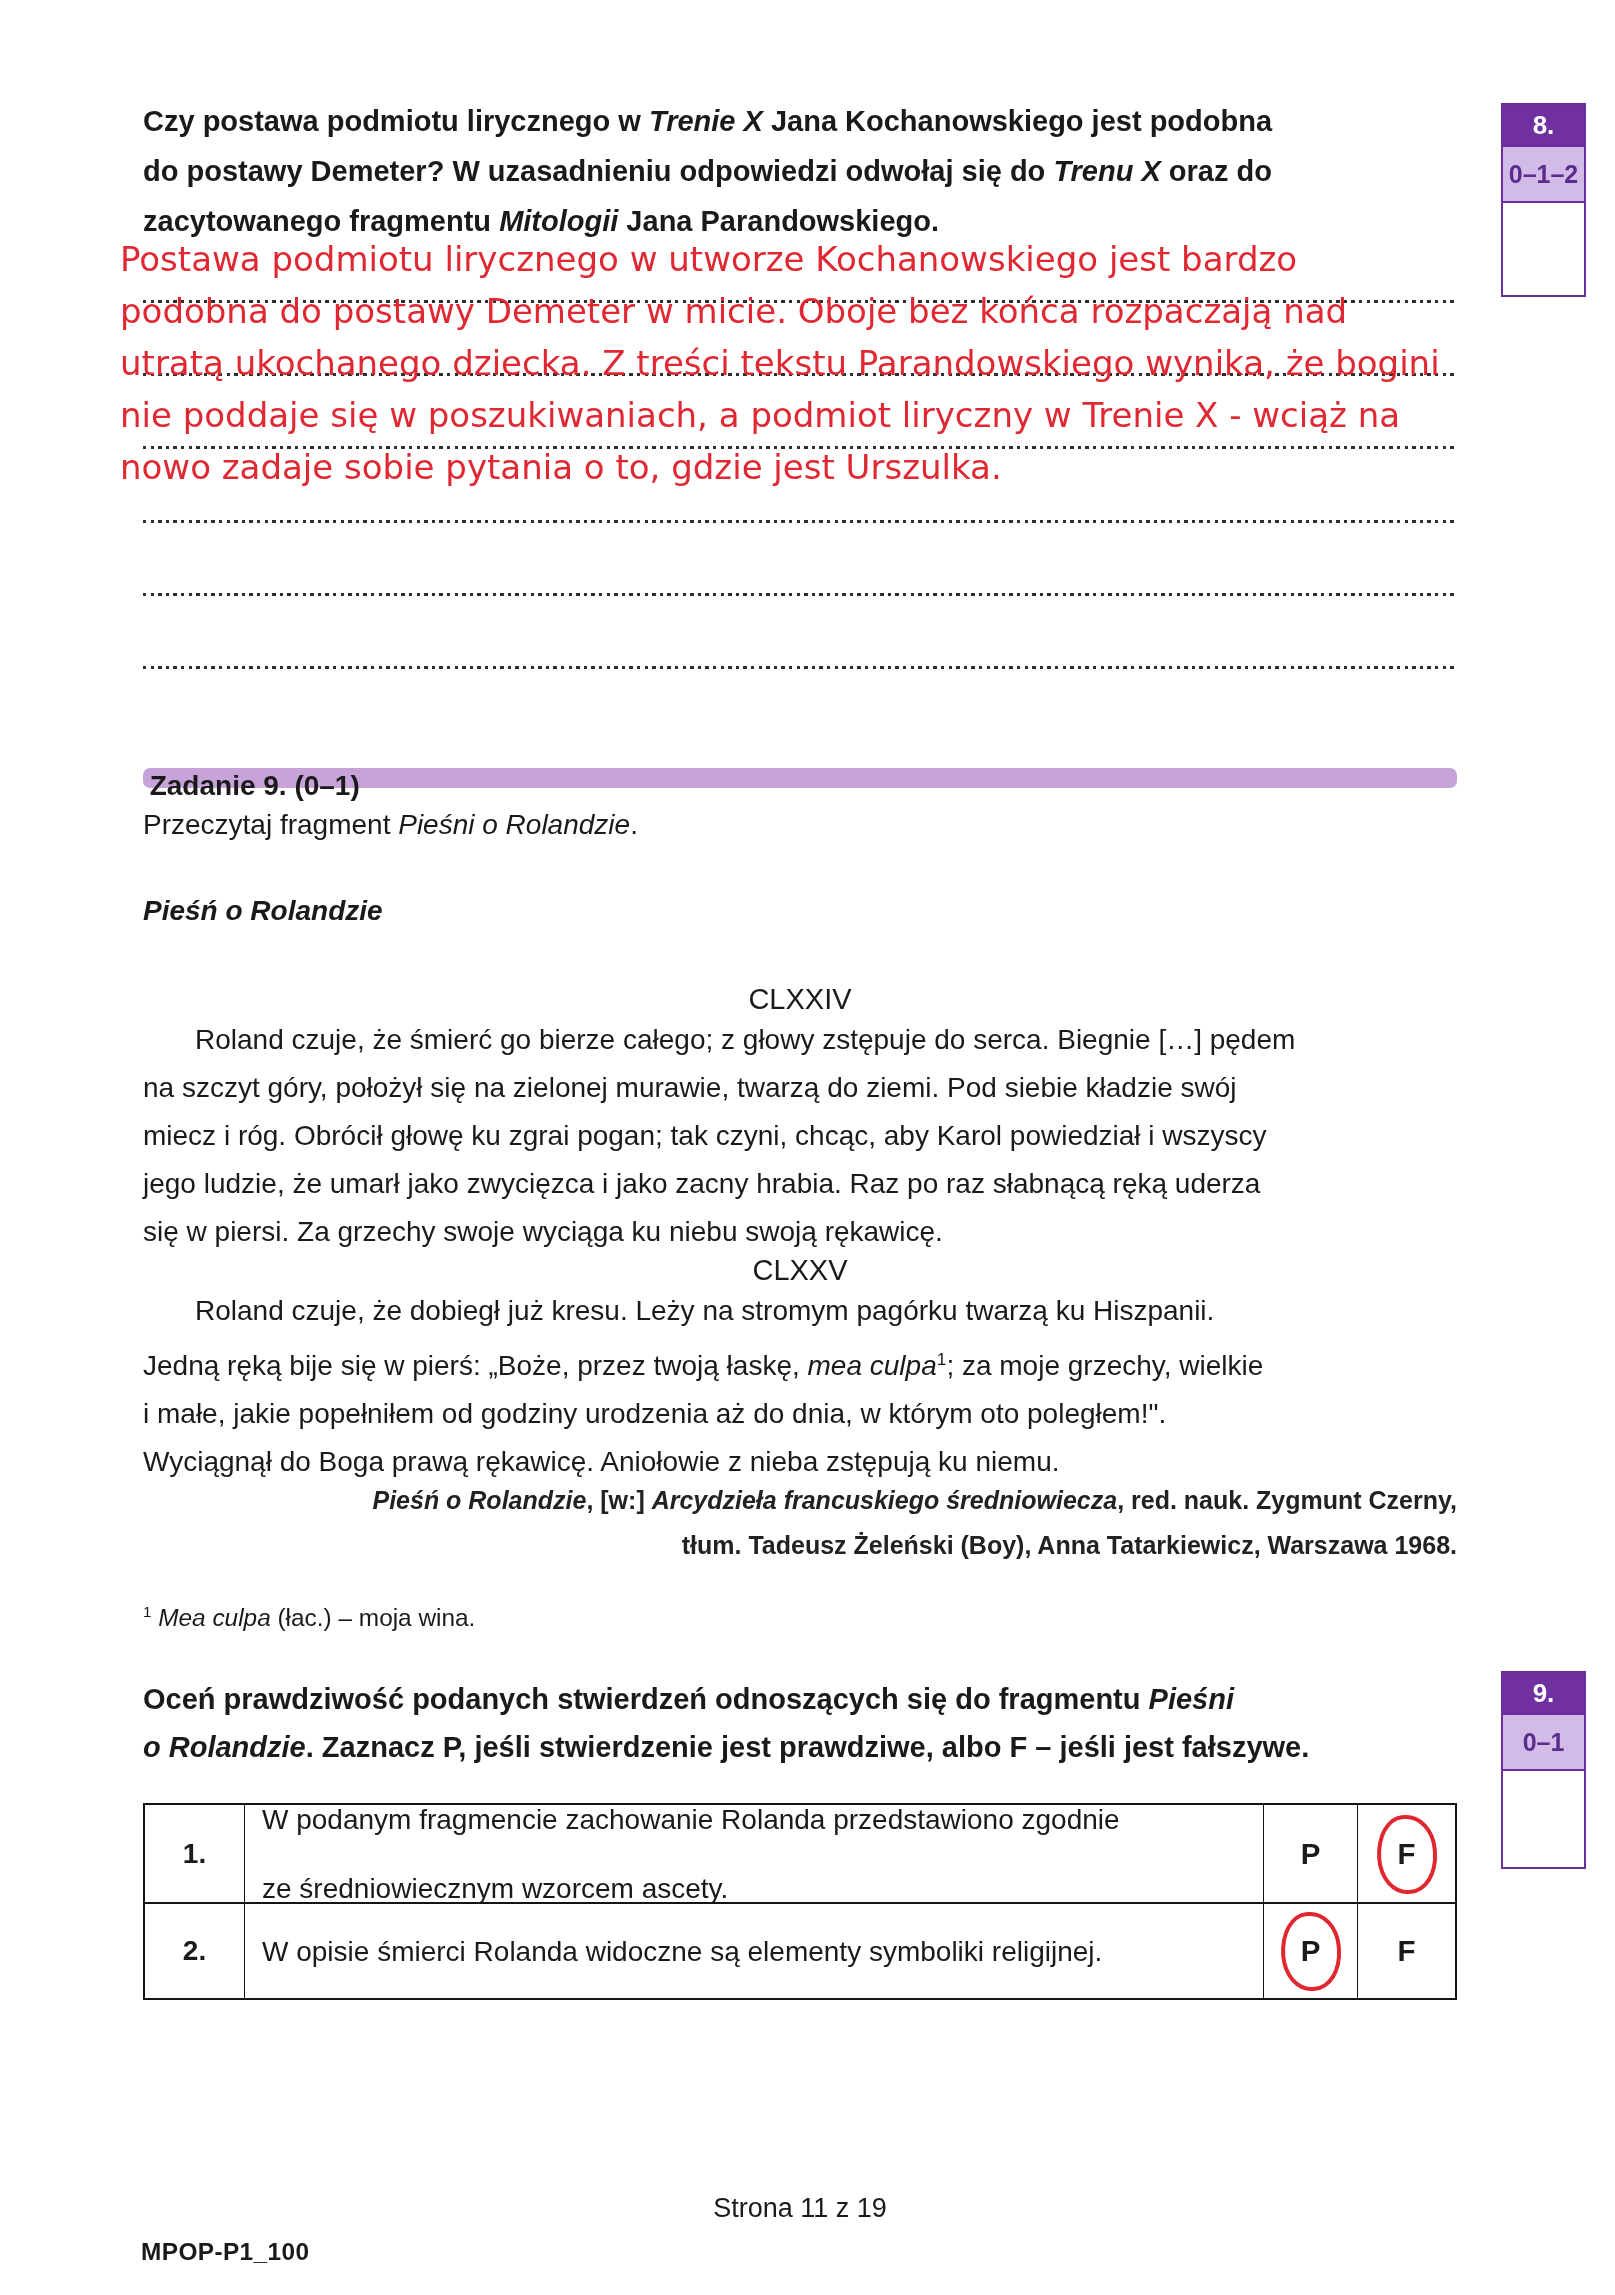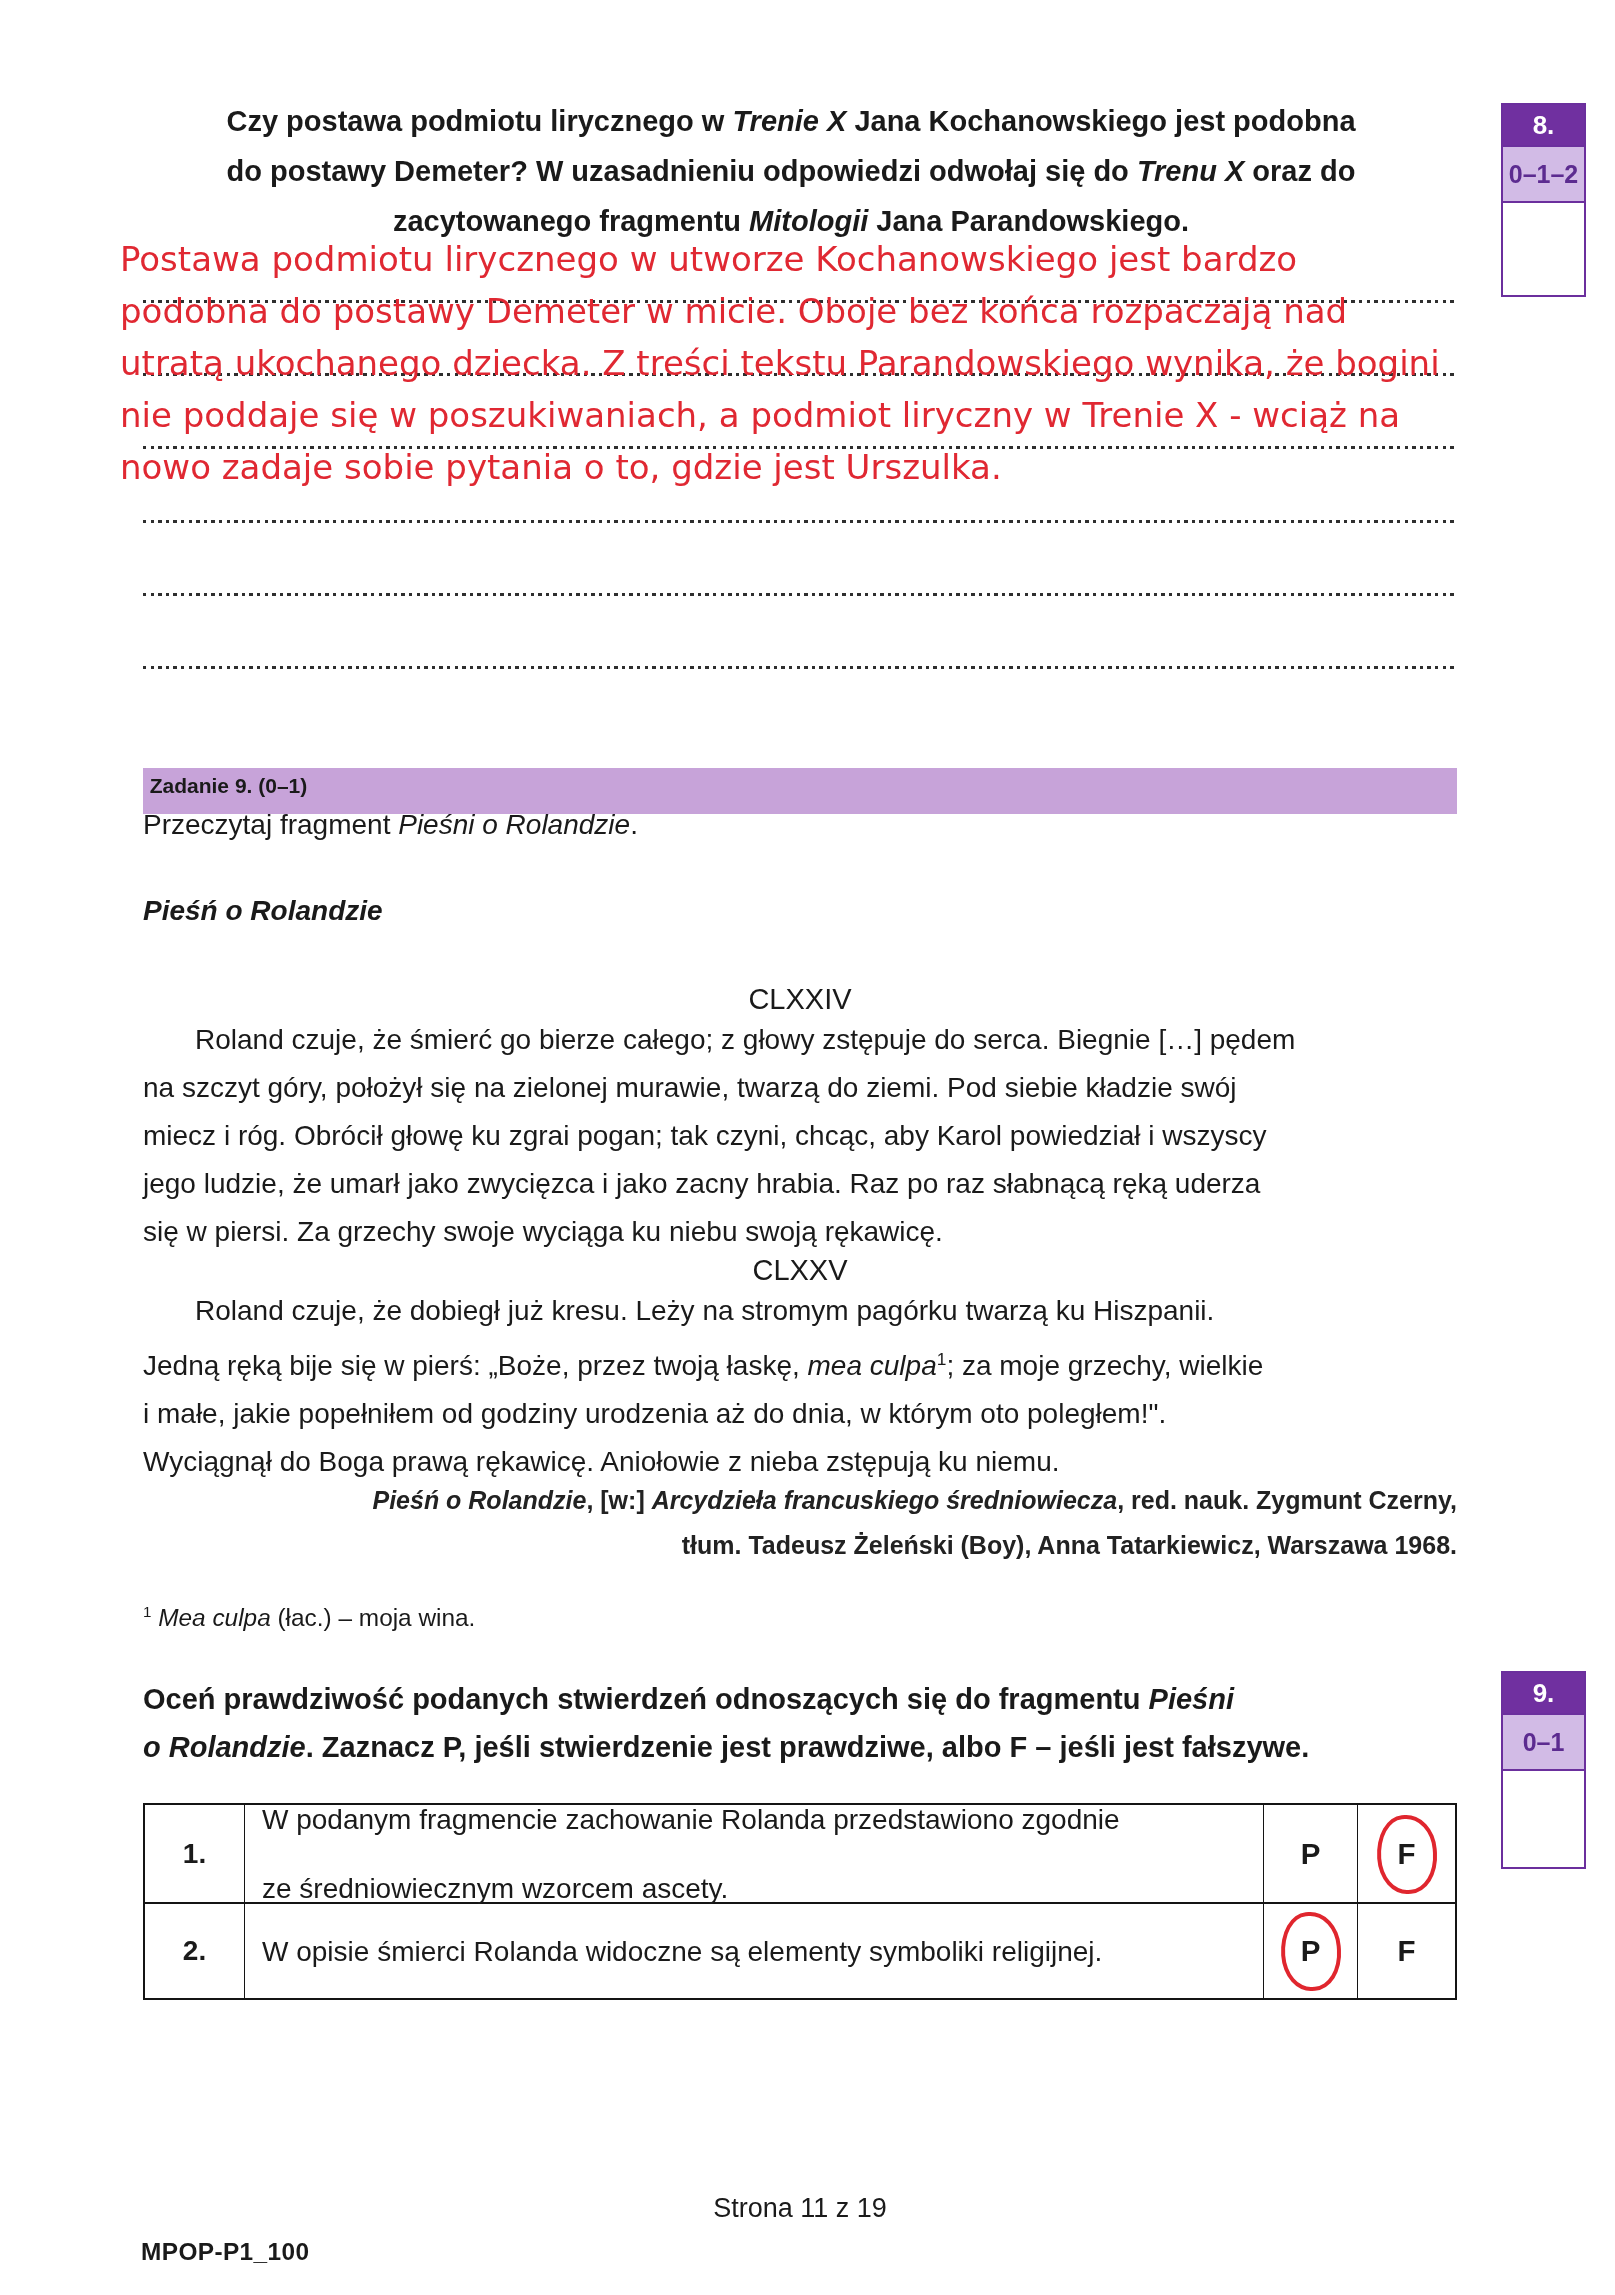--- a/index.html
+++ b/index.html
@@ -2,21 +2,21 @@
 <html style="font-size:13.5px"><head>
 <meta charset="utf-8">
 <style>
   html,body{margin:0;padding:0;background:#e8e8e8;}
   .page{position:relative;width:1616px;height:2295px;background:#ffffff;
         font-family:"Liberation Sans",sans-serif;color:#1a1a1a;overflow:hidden;margin:0 auto;}
   .abs{position:absolute;}
   .nowrap{white-space:nowrap;}
 
   
-  .q8{left:143px;top:96px;width:1296px;font-size:29px;line-height:50px;font-weight:bold;text-align:center;}
+  .q8{left:143px;top:96px;width:1296px;font-size:29px;line-height:50px;font-weight:bold;}
   .q8 .ln{white-space:nowrap;}
 
   
   .answer{left:120px;top:233px;width:1397px;font-family:"DejaVu Sans",sans-serif;
           font-size:34px;line-height:52px;color:#e02832;}
   .answer .ln{white-space:nowrap;}
 
   
   .dotline{left:143px;width:1314px;height:3.4px;
            background-image:repeating-linear-gradient(90deg,#2e2e2e 0 3.4px,transparent 3.4px 7.6px);}
@@ -26,22 +26,22 @@
   .sb8{left:1501px;top:103px;height:194px;}
   .sb9{left:1501px;top:1671px;height:198px;}
   .sb-num{height:40px;background:#7030a0;color:#ffffff;font-weight:bold;font-size:26px;
           display:flex;align-items:center;justify-content:center;flex:0 0 auto;}
   .sb-pts{height:54px;background:#d2bbe6;color:#5c2b90;font-weight:bold;font-size:25px;
           border-top:2.5px solid #6b2f9d;border-bottom:2.5px solid #6b2f9d;
           display:flex;align-items:center;justify-content:center;flex:0 0 auto;}
   .sb-empty{flex:1 1 auto;background:#ffffff;}
 
   
-  .zbar{left:143px;top:768px;width:1314px;height:46px;background:#c7a3d9;
-        font-size:21px;font-weight:bold;line-height:36px;padding-left:6.7px;box-sizing:border-box;}
+  .zbar{left:143px;top:768px;width:1314px;height:20px;background:#c7a3d9;
+        font-size:28px;font-weight:bold;line-height:36px;padding-left:6.7px;box-sizing:border-box;border-radius:7px;}
 
   .intro{left:143px;top:806px;font-size:28px;line-height:37px;}
   .wtitle{left:143px;top:892px;font-size:28px;line-height:37px;font-weight:bold;font-style:italic;}
 
   .sect-h{left:143px;width:1314px;text-align:center;font-size:29px;line-height:34px;}
   .sect-h1{top:982px;}
   .sect-h2{top:1253px;}
 
   .para{left:143px;width:1346px;font-size:28px;line-height:48px;}
   .para1{top:1016px;}

